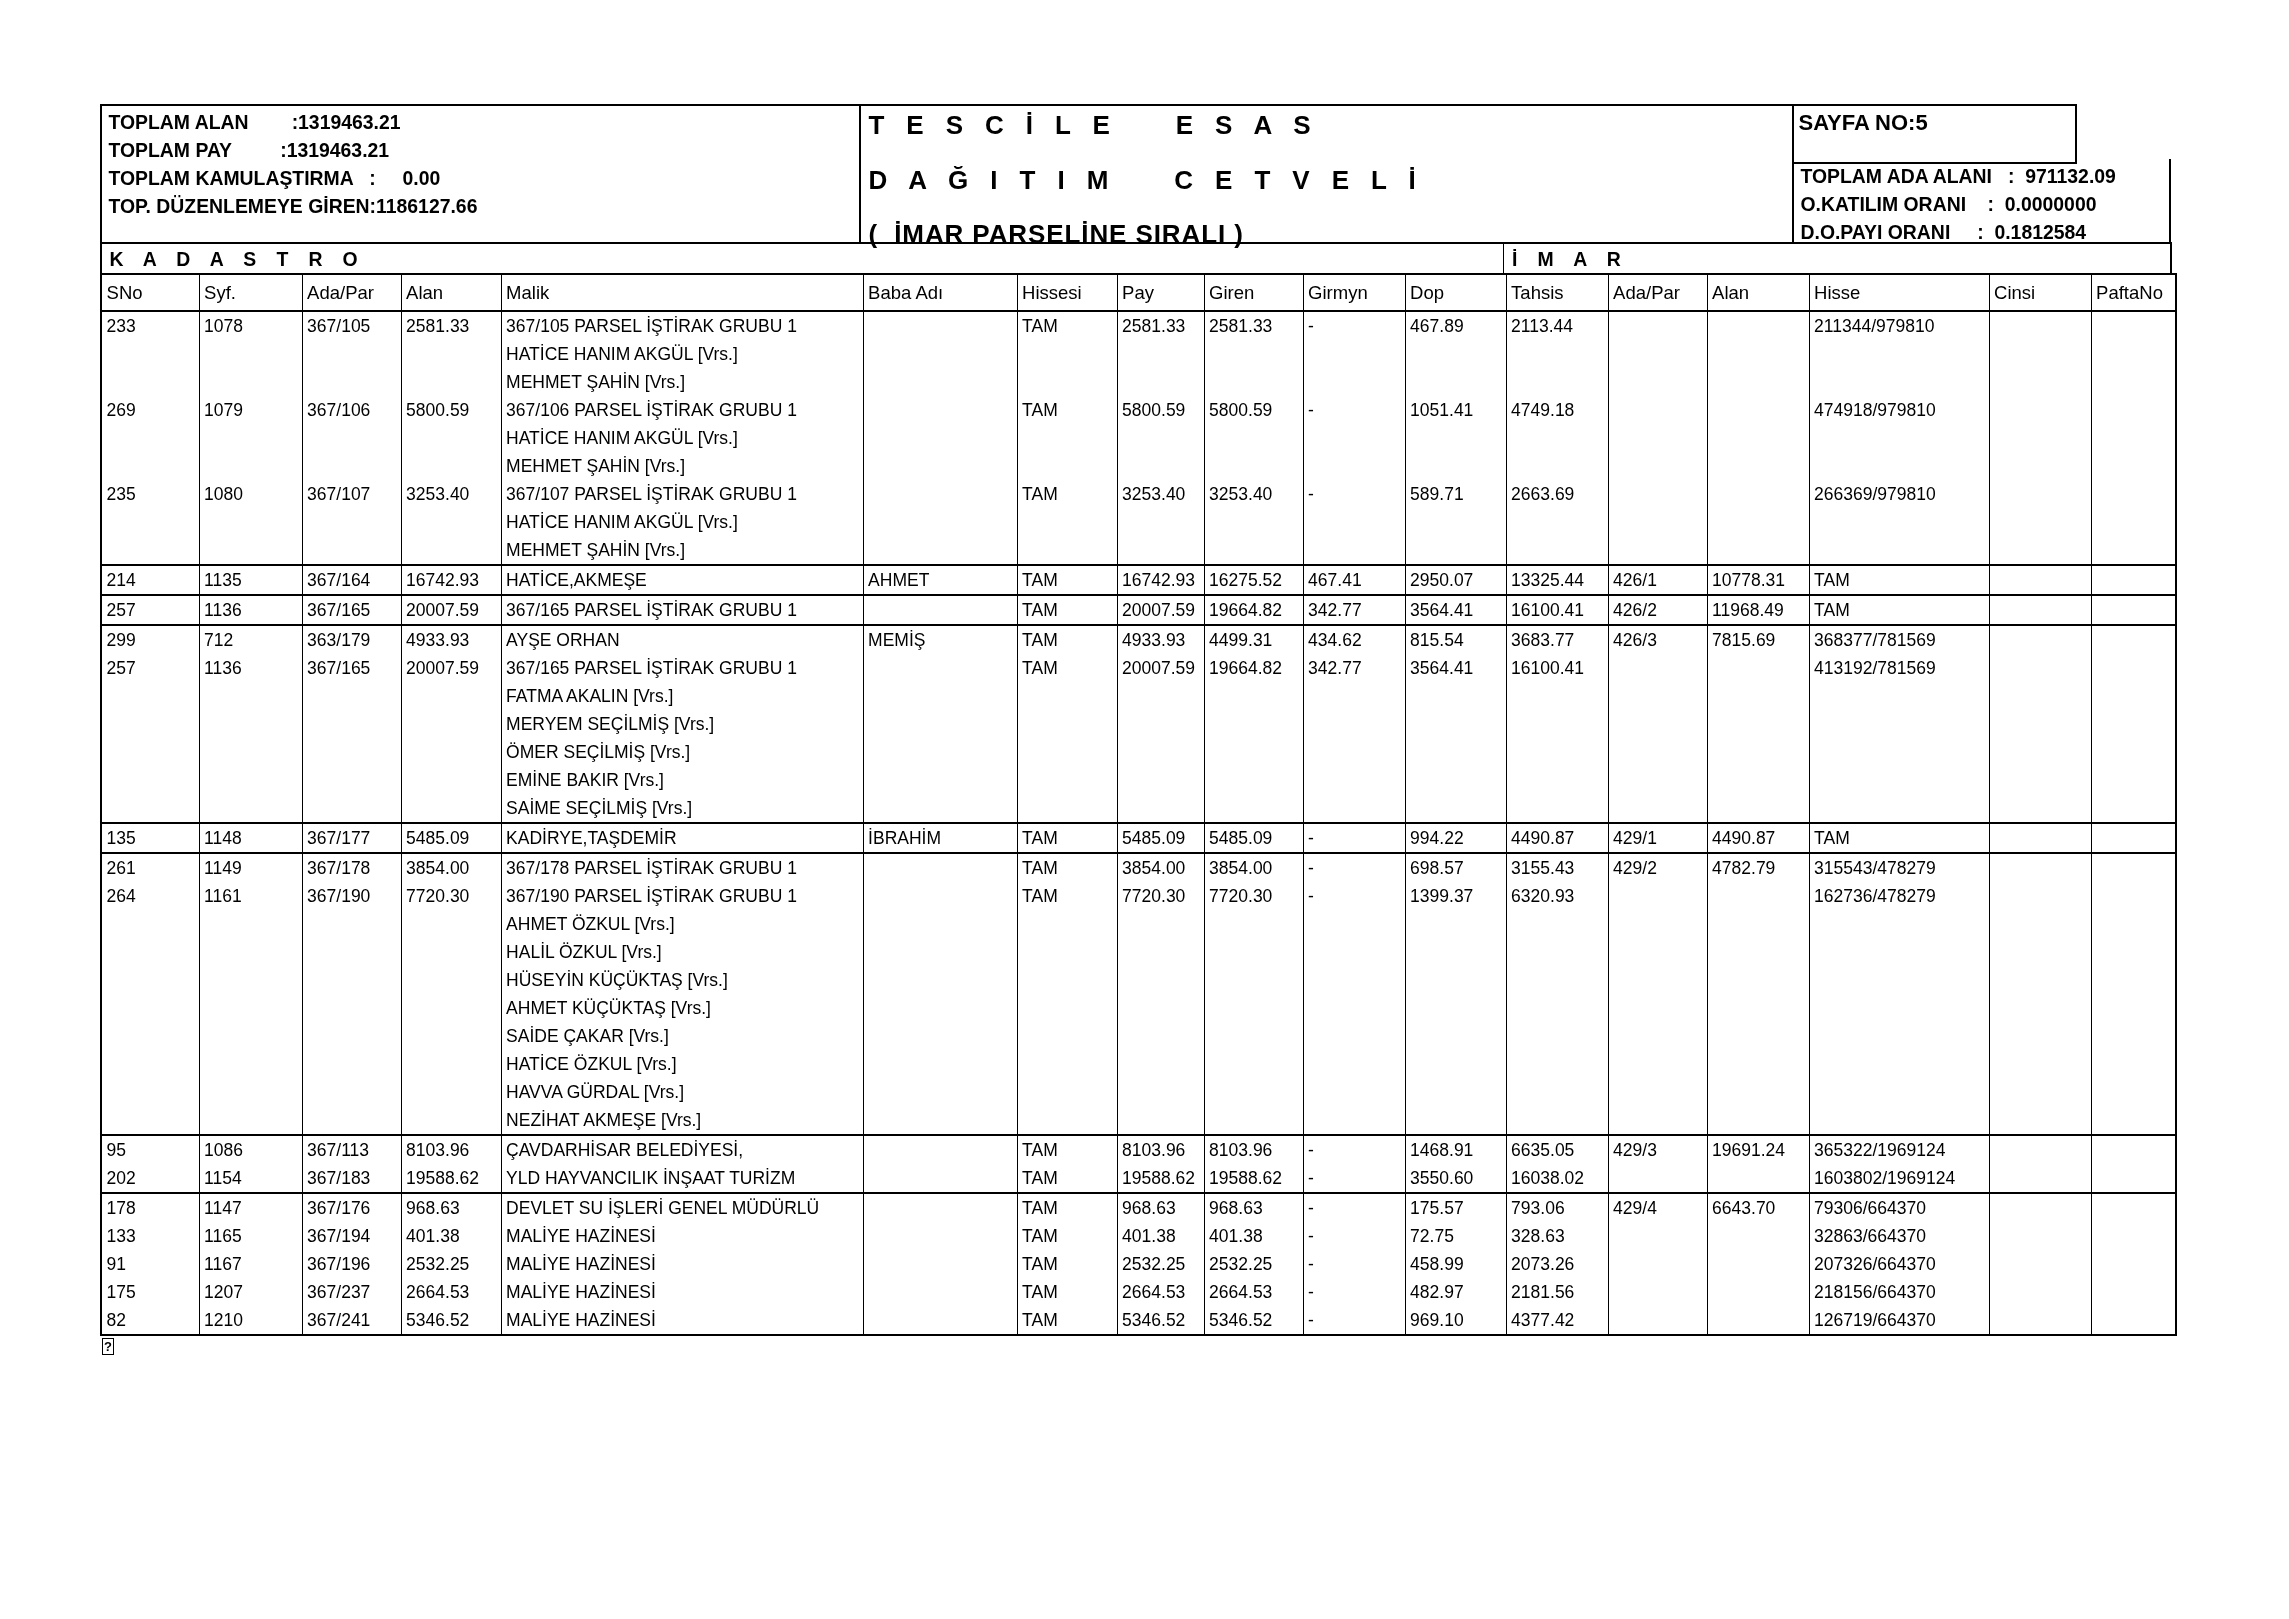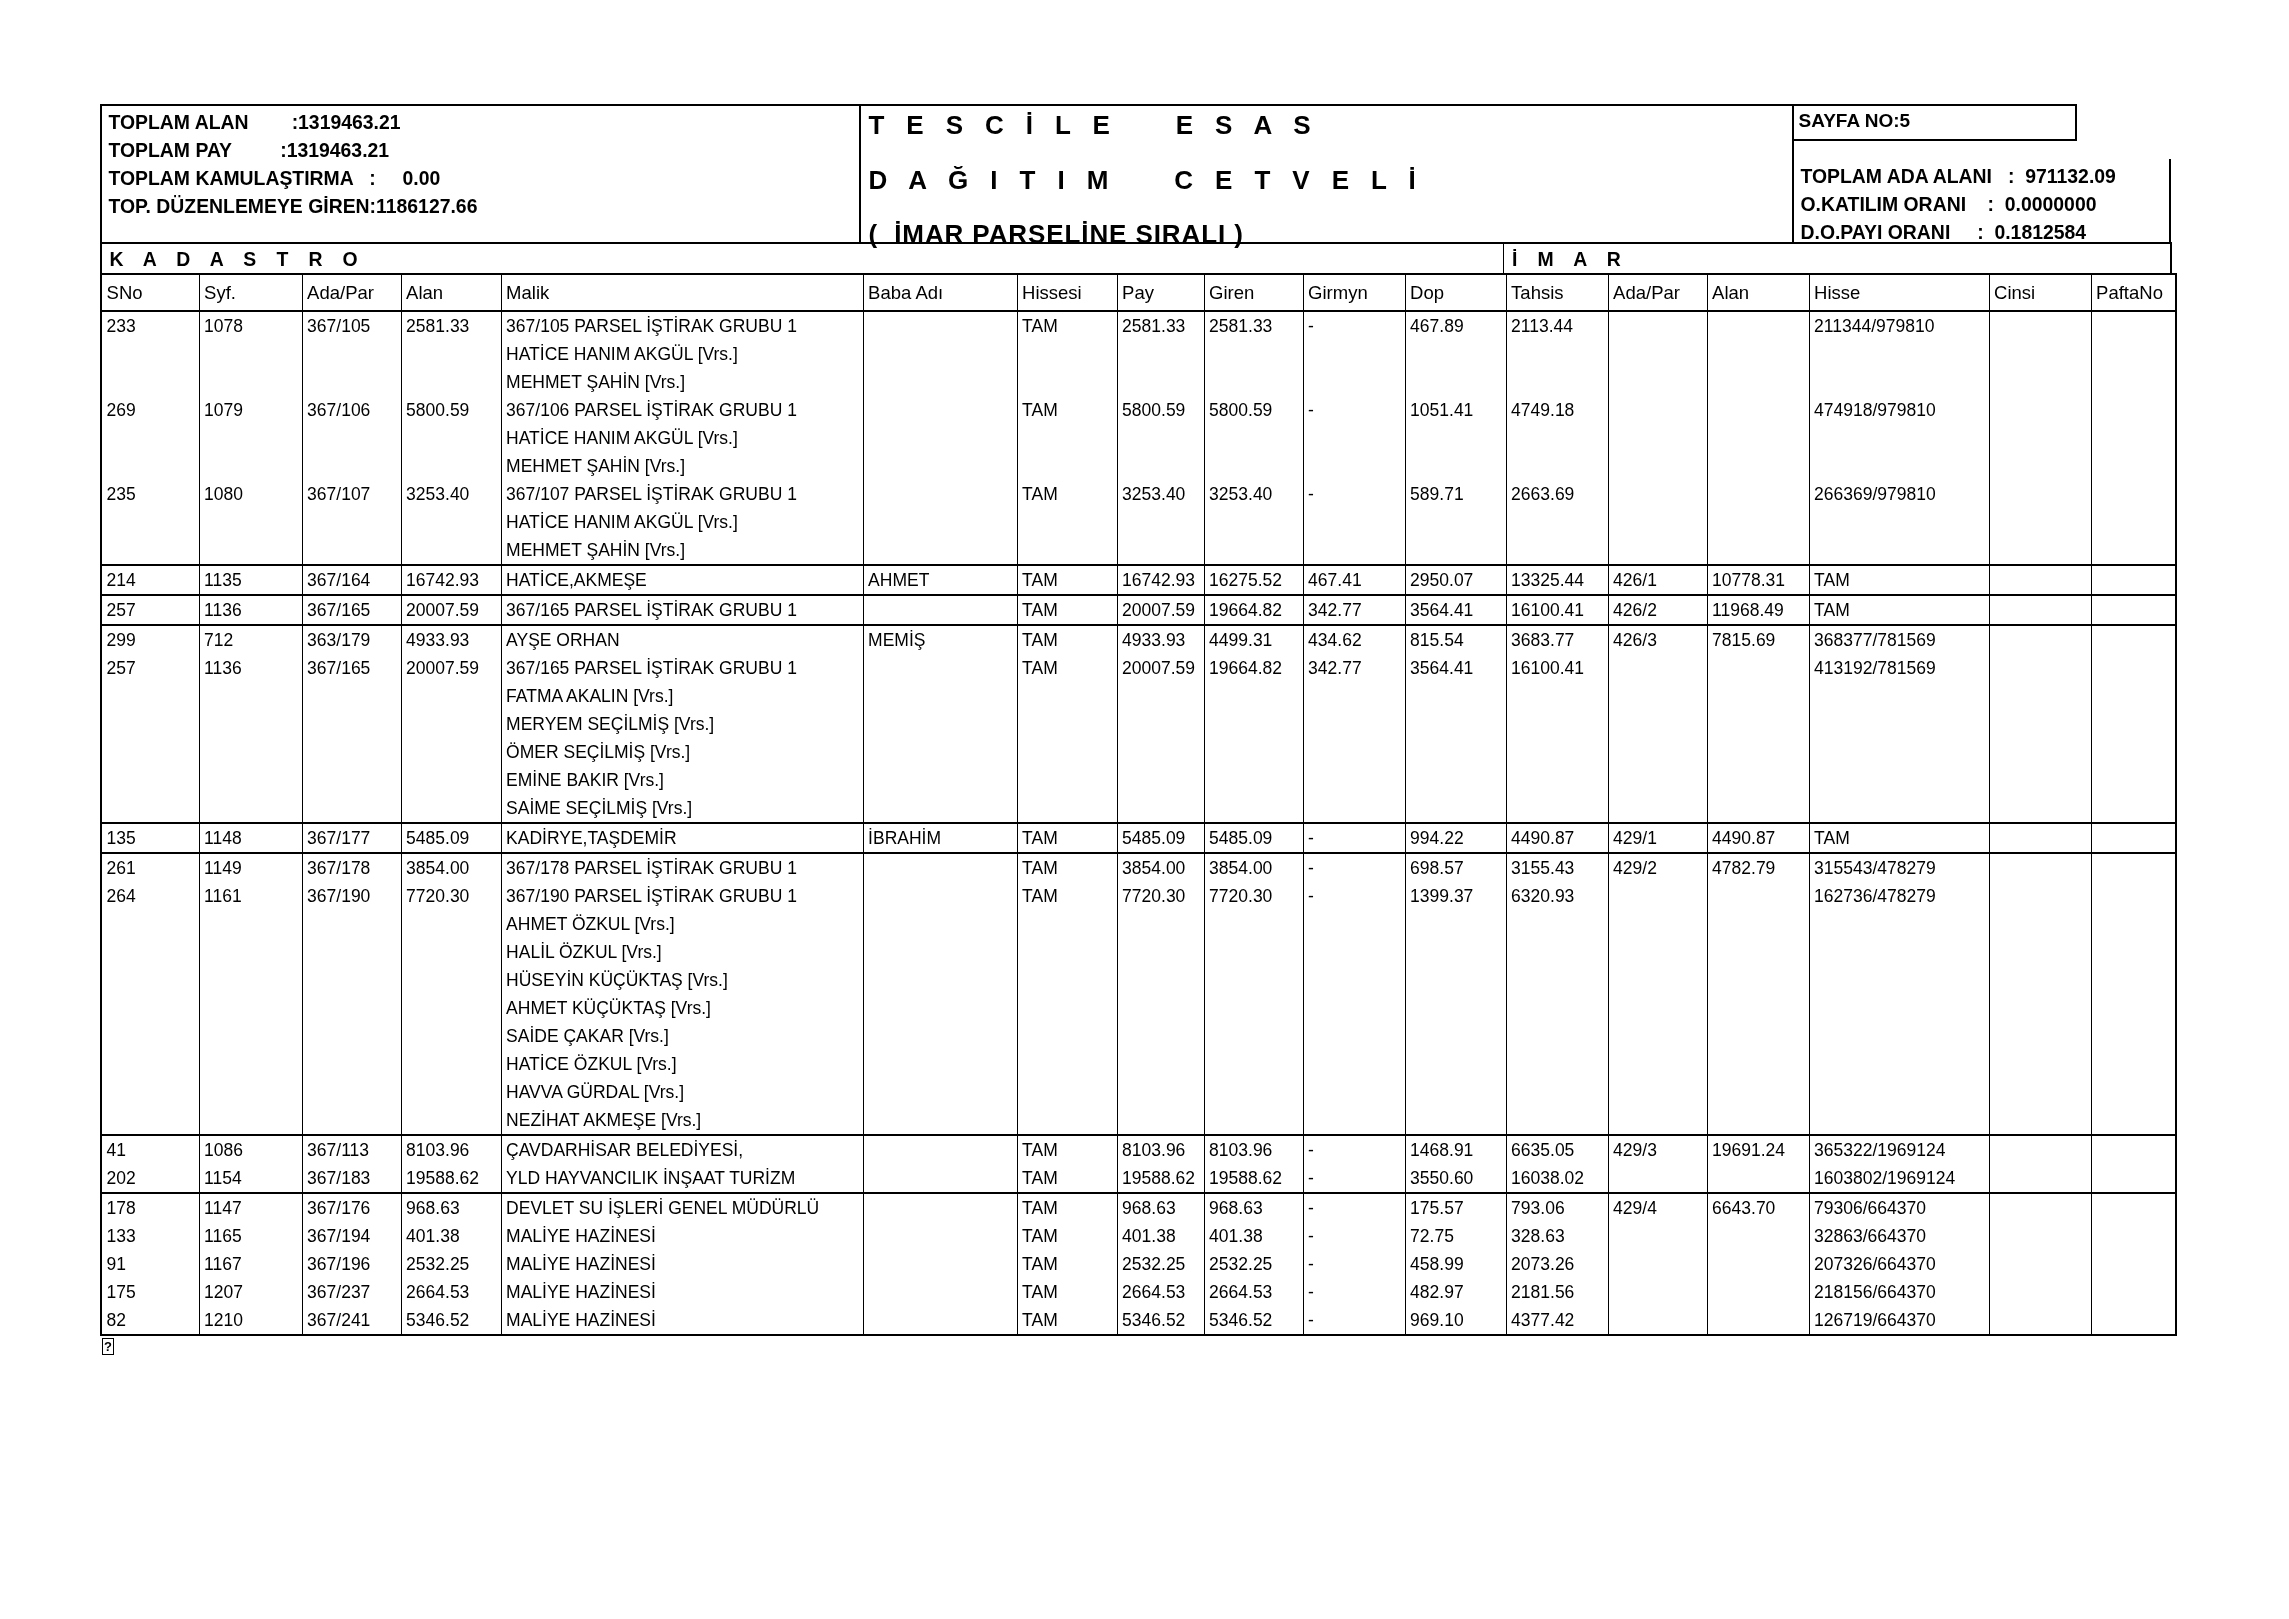--- a/index.html
+++ b/index.html
@@ -13,23 +13,23 @@
             border-top:2.8px solid #000;border-left:2.8px solid #000;
             font-size:19.4px;line-height:28px;padding-left:6.5px;padding-top:1.8px;}
   .hdr-mid{left:859px;top:104px;width:933px;height:138px;
            border-top:2.8px solid #000;border-left:2.8px solid #000;
            font-size:26px;}
   .hdr-mid .t1{position:absolute;left:7.4px;top:3.7px;letter-spacing:7.4px;}
   .hdr-mid .t2{position:absolute;left:7.4px;top:59px;letter-spacing:7.4px;}
   .hdr-mid .t3{position:absolute;left:7.4px;top:113px;letter-spacing:0.9px;}
   .hdr-right{left:1792px;top:104px;width:379px;height:138px;
              border-left:2.8px solid #000;font-size:19.4px;}
-  .sayfa-box{left:1792px;top:104px;width:285px;height:37px;
+  .sayfa-box{left:1792px;top:104px;width:285px;height:60px;
              border-top:2.8px solid #000;border-right:2.8px solid #000;border-bottom:2.8px solid #000;
-             font-size:19px;padding:3.7px 0 0 6.5px;box-sizing:border-box;}
+             font-size:22px;padding:3.7px 0 0 6.5px;box-sizing:border-box;}
   .right-seg{left:2169px;top:159px;width:0;height:84px;border-right:2.8px solid #000;}
   .hdr-right .r1{position:absolute;left:6.5px;top:58px;line-height:28px;}
   .hdr-right .r2{position:absolute;left:6.5px;top:86px;line-height:28px;}
   .hdr-right .r3{position:absolute;left:6.5px;top:114px;line-height:28px;}
 
   
   .band{left:100px;top:242px;width:2072px;height:33px;box-sizing:border-box;
         border-top:2.8px solid #000;border-left:2.8px solid #000;border-right:2.8px solid #000;
         font-size:19.4px;}
   .band .kad{position:absolute;left:7.4px;top:3.7px;letter-spacing:7.4px;}
@@ -672,21 +672,21 @@
           <td></td>
           <td></td>
           <td></td>
           <td></td>
           <td></td>
           <td></td>
           <td></td>
           <td></td>
         </tr>
         <tr class="group-start">
-          <td>41</td>
+          <td>95</td>
           <td>1086</td>
           <td>367/113</td>
           <td>8103.96</td>
           <td>ÇAVDARHİSAR BELEDİYESİ,</td>
           <td></td>
           <td>TAM</td>
           <td>8103.96</td>
           <td>8103.96</td>
           <td>-</td>
           <td>1468.91</td>

